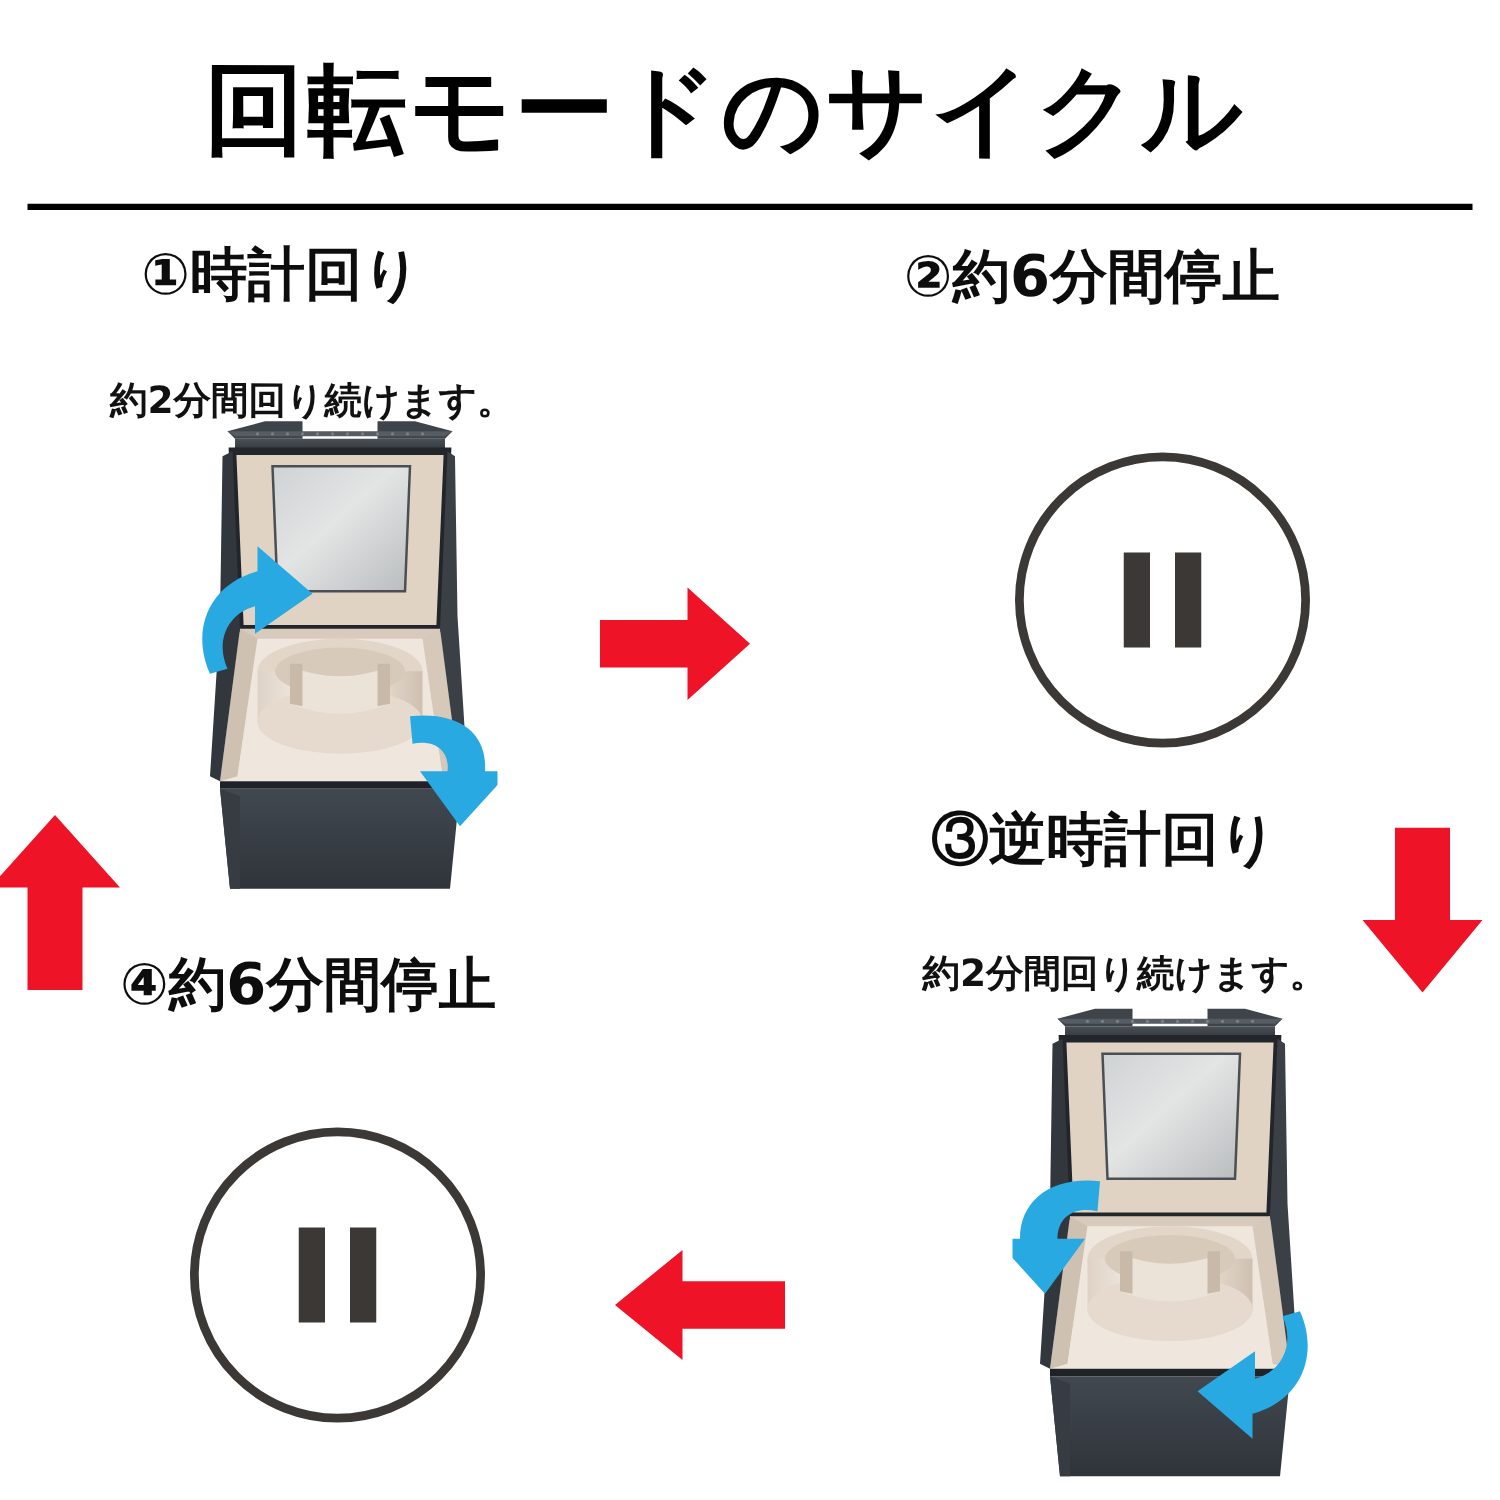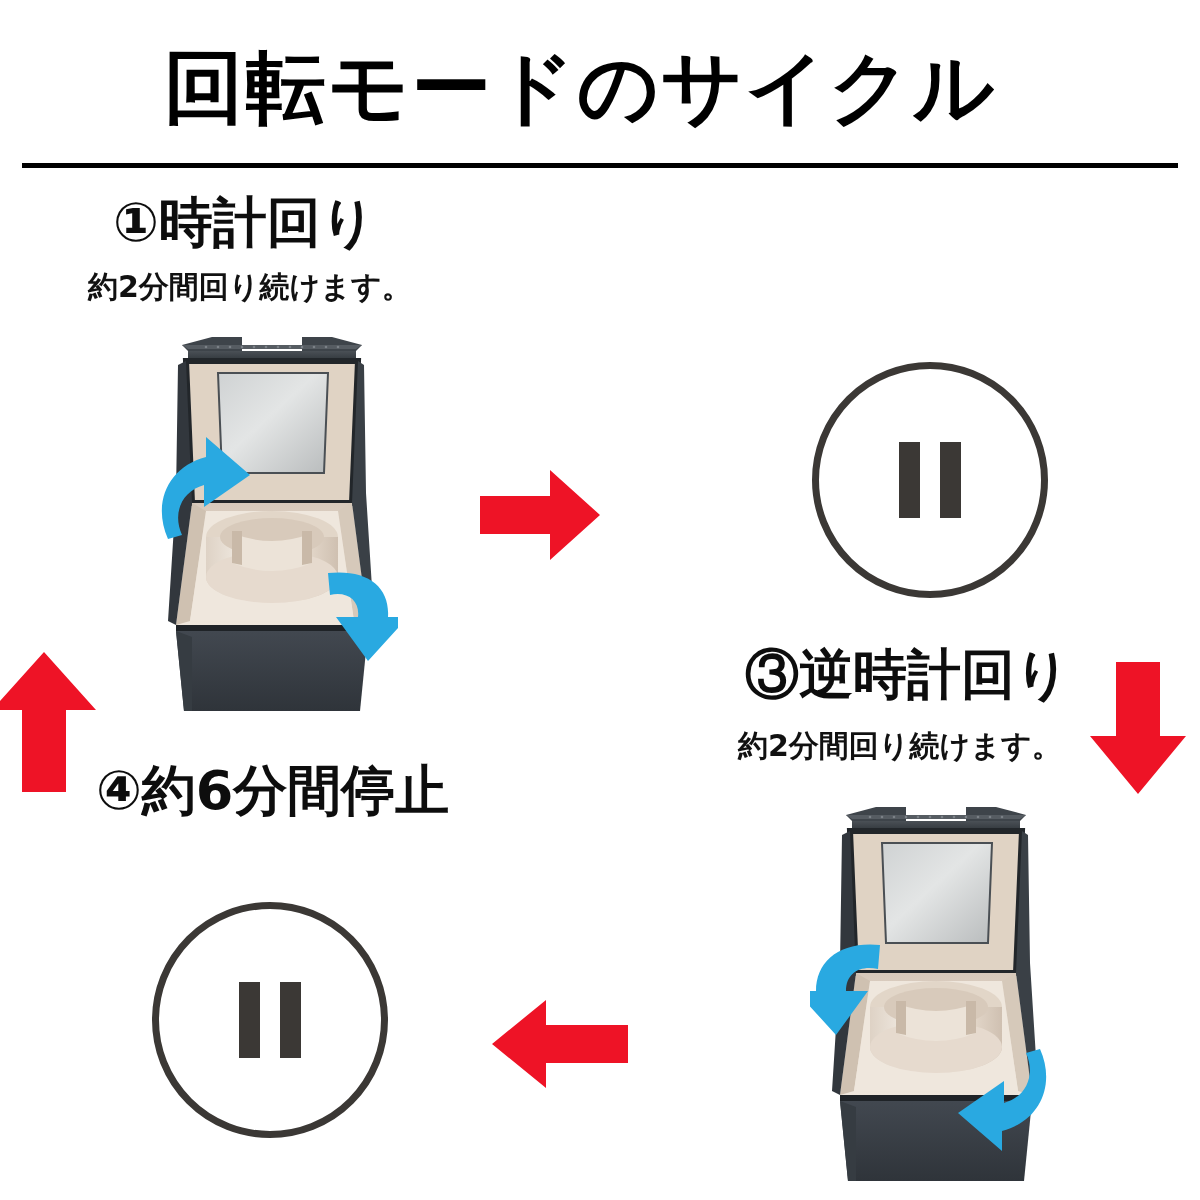--- a/index.html
+++ b/index.html
@@ -39,33 +39,34 @@
     top: 163px;
     left: 22px;
     width: 1156px;
     height: 5px;
     background: #000000;
   }
 
   
   .step-heading {
     position: absolute;
-    font-size: 54px;
+    font-size: 46px;
     font-weight: 700;
     color: #0d0d0d;
     white-space: nowrap;
     line-height: 1;
   }
   .step-sub {
     position: absolute;
     font-size: 30px;
     font-weight: 700;
     color: #111111;
     white-space: nowrap;
     line-height: 1;
+    margin-top: 34px;
   }
 
   #h1 { left: 113px; top: 196px; }
   #s1 { left: 88px;  top: 272px; }
   #h2 { left: 723px; top: 198px; }
   #h3 { left: 745px; top: 652px; font-family: Liberation Mono, monospace; }
   #s3 { left: 738px; top: 731px; }
   #h4 { left: 96px;  top: 764px; text-align: right; }
 
   
@@ -209,20 +210,21 @@
                L60 112 L104 150 L58 182 L58 160
                C36 166 26 188 36 210 Z" fill="#29a9e1"></path>
 
       <path d="M182 248
                C222 244 244 262 242 292
                L262 292 L222 336 L190 292 L212 292
                C214 276 202 266 184 270 Z" fill="#29a9e1"></path>
     </svg>
   </div>
 
+  <div class="step-heading" id="h2">②約6分間停止</div>
 
   <div class="pause-circle" id="pause1">
     <div class="pause-bars">
       <i></i>
       <i></i>
     </div>
   </div>
 
   <div class="step-heading" id="h3">③逆時計回り</div>
   <div class="step-sub" id="s3">約2分間回り続けます。</div>

